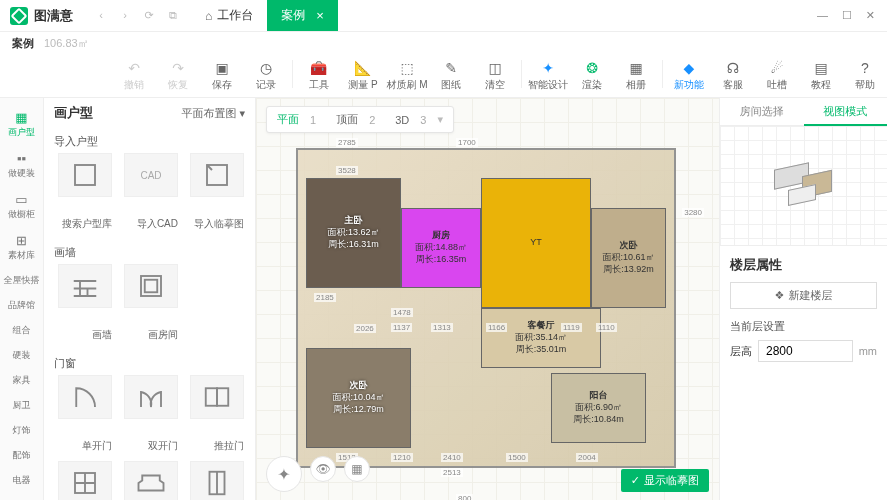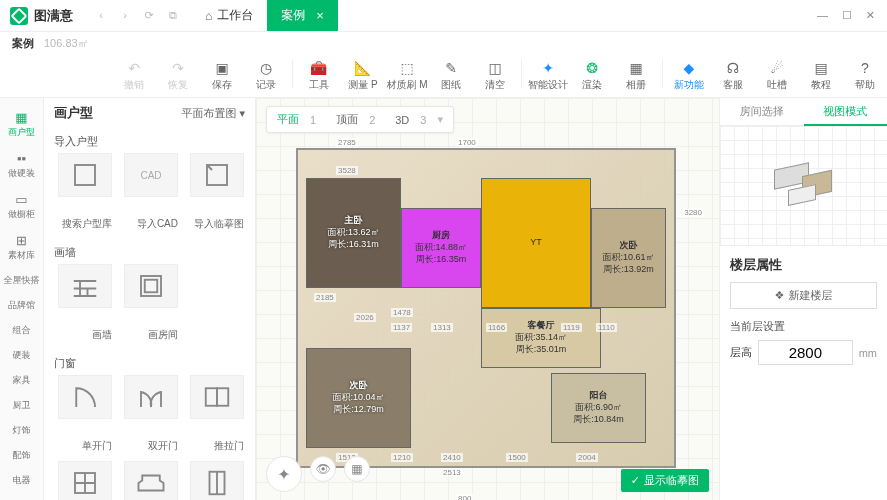--- a/index.html
+++ b/index.html
@@ -97,21 +97,21 @@
 .ib3 { left: 24px; top: 26px; width: 28px; height: 16px; background: #eee; transform: skewY(-12deg); }
 .rp-section { padding: 10px; }
 .rp-title { font-size: 13px; font-weight: 600; margin-bottom: 8px; }
 .new-floor { border: 1px solid #ddd; padding: 5px; text-align: center; font-size: 11px; color: #666; cursor: pointer; margin-bottom: 8px; display: flex; align-items: center; justify-content: center; gap: 4px; }
 .floor-item { display: flex; align-items: center; gap: 6px; padding: 4px 0; font-size: 11px; color: #666; cursor: pointer; }
 .floor-item.active { color: #00b96b; }
 .floor-ico { width: 14px; height: 10px; display: inline-flex; }
 .floor-ico svg { width: 100%; height: 100%; }
 .rp-sub { font-size: 11px; color: #555; margin: 10px 0 6px; }
 .field-row { display: flex; align-items: center; gap: 6px; font-size: 11px; }
-.field-row input { flex: 1; border: 1px solid #ddd; padding: 3px 14px; font-size: 15px; text-align: center; width: 60px; }
+.field-row input { flex: 1; border: 1px solid #ddd; padding: 3px 7px; font-size: 12px; text-align: left; width: 60px; }
 .unit { color: #999; }
 
 ::-webkit-scrollbar { width: 6px; }
 ::-webkit-scrollbar-thumb { background: #ddd; border-radius: 3px; }
 </style>
 </head>
 <body>
 
 <div class="title-bar">
   <div class="logo-area">
@@ -441,21 +441,21 @@
         </div>
       <div class="room r7">
           <span class="rn">阳台</span>
           <span>面积:6.90㎡</span>
           <span>周长:10.84m</span>
         </div>
       <span class="dim" style="top:-10px;left:40px">2785</span>
       <span class="dim" style="top:-10px;left:160px">1700</span>
       <span class="dim" style="top:18px;left:40px">3528</span>
       <span class="dim" style="top:145px;left:18px">2185</span>
-      <span class="dim" style="top:165px;left:58px">2026</span>
+      <span class="dim" style="top:176px;left:58px">2026</span>
       <span class="dim" style="top:160px;left:95px">1478</span>
       <span class="dim" style="top:175px;left:95px">1137</span>
       <span class="dim" style="top:305px;left:40px">1512</span>
       <span class="dim" style="top:305px;left:95px">1210</span>
       <span class="dim" style="top:175px;left:135px">1313</span>
       <span class="dim" style="top:305px;left:145px">2410</span>
       <span class="dim" style="top:320px;left:145px">2513</span>
       <span class="dim" style="top:175px;left:265px">1119</span>
       <span class="dim" style="top:305px;left:210px">1500</span>
       <span class="dim" style="top:305px;left:280px">2004</span>

